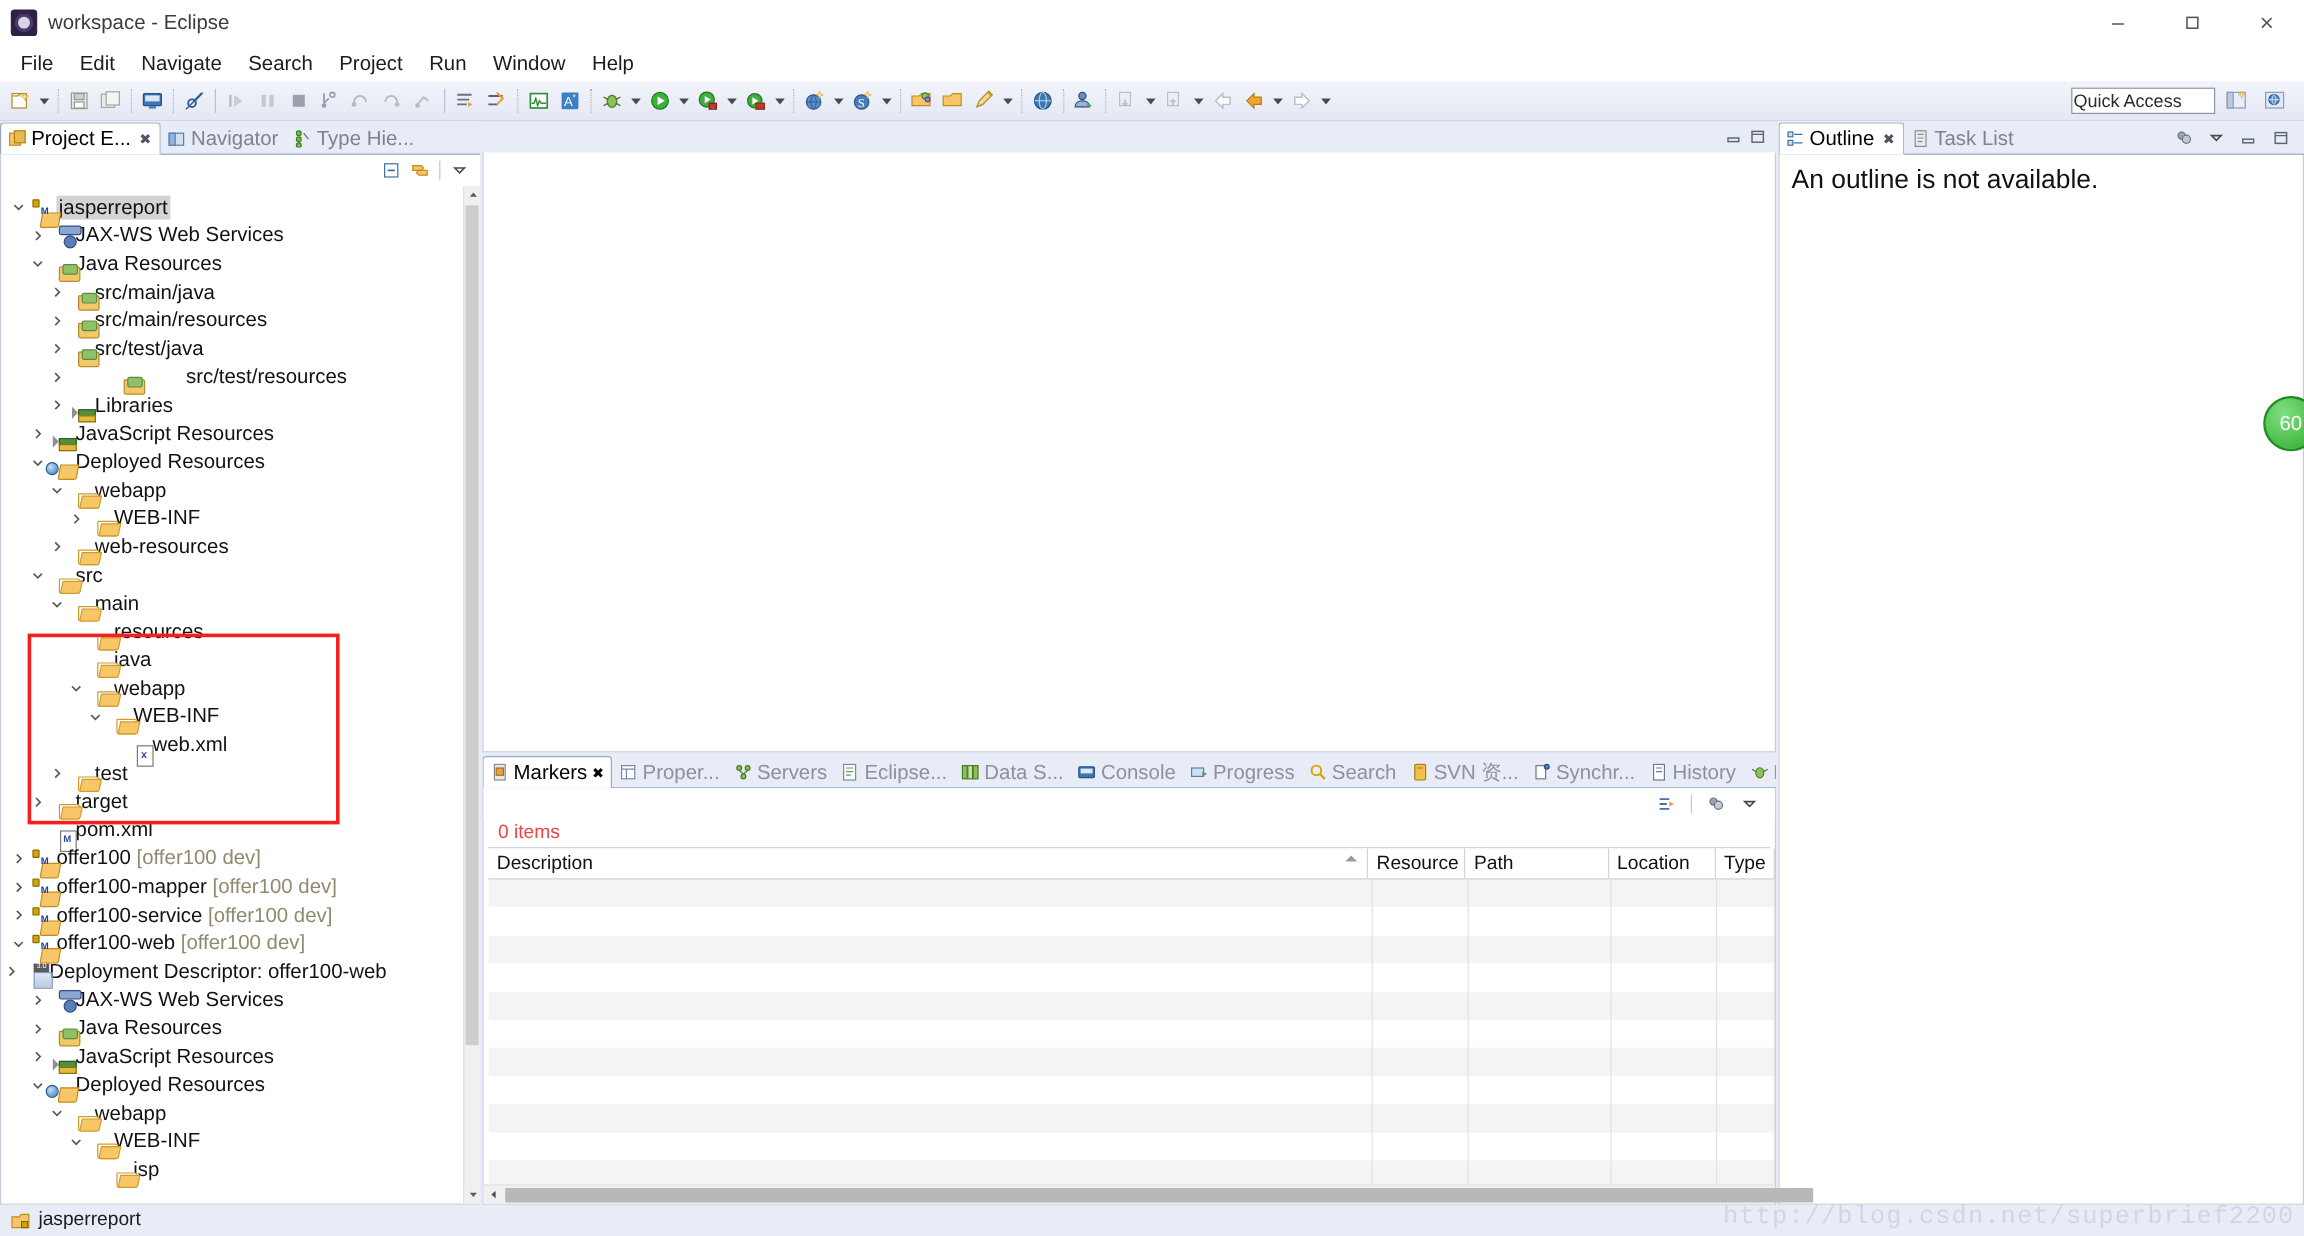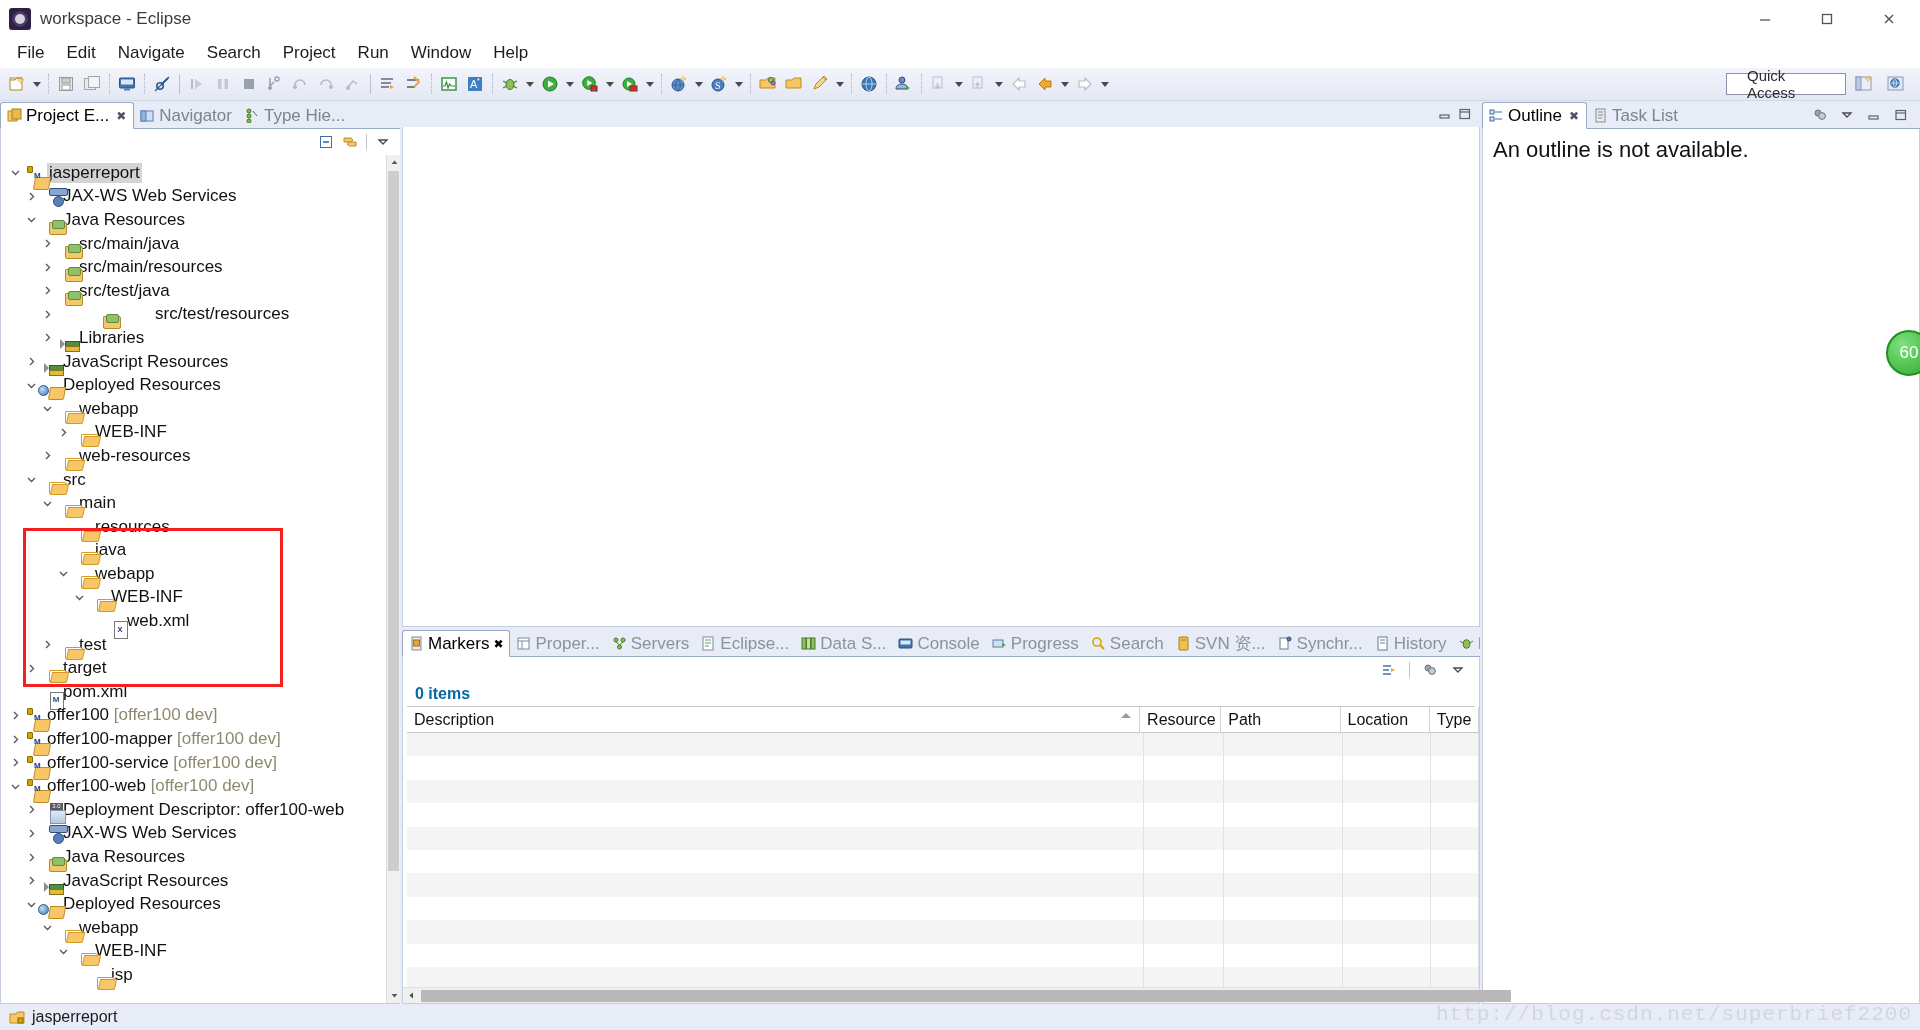--- a/index.html
+++ b/index.html
@@ -104,21 +104,21 @@
     display: flex; align-items: center; gap: 4px;
     padding-right: 6px;
   }
   .qa-box {
     border: 1px solid #8a93a8;
     background: #fff;
     height: 22px;
     width: 120px;
     font-size: 15px;
     color: #2b2b2b;
-    padding: 0 20px;
+    padding: 0 1px;
     display: flex; align-items: center;
   }
   .persp-btn {
     width: 28px; height: 26px;
     display:flex; align-items:center; justify-content:center;
   }
 
   
   .workbench {
     flex: 1 1 auto;
@@ -430,24 +430,23 @@
   }
   .markers-toolrow {
     height: 26px; flex: 0 0 26px;
     display:flex; align-items:center; justify-content:flex-end;
     gap:6px; padding-right:10px;
     background:#fff;
   }
   .items-count {
     font-size: 16px;
     padding: 2px 0 3px 8px;
-    color:#0369a1;
+    color:#ef4444;
     border-bottom: 1px solid #c9c9c9;
     margin: 0 4px 0 4px;
-    font-weight: bold;
   }
   .mk-header {
     display: flex;
     height: 26px;
     flex: 0 0 26px;
     font-size: 16px;
     color: #111;
     background: #ffffff;
     border-bottom: 1px solid #c9c9c9;
     margin: 0 0 0 4px;
@@ -1200,21 +1199,21 @@
               <span class="twist">
                 <svg width="11" height="11" viewBox="0 0 11 11">
                   <path d="M2 4l3.5 3.5L9 4" fill="none" stroke="#5a5a5a" stroke-width="1.4"></path>
                 </svg>
               </span>
               <span class="ticon">
                 <span><span class="ico-mvn"><i></i></span></span>
               </span>
               <span class="tlabel">offer100-web<span class="dim"> [offer100 dev]</span></span>
             </div>
-            <div class="trow" style="padding-left: 22px;">
+            <div class="trow" style="">
               <span class="twist">
                 <svg width="11" height="11" viewBox="0 0 11 11">
                   <path d="M4 2l3.5 3.5L4 9" fill="none" stroke="#5a5a5a" stroke-width="1.4"></path>
                 </svg>
               </span>
               <span class="ticon">
                 <span><span class="ico-dd"></span></span>
               </span>
               <span class="tlabel">Deployment Descriptor: offer100-web</span>
             </div>

